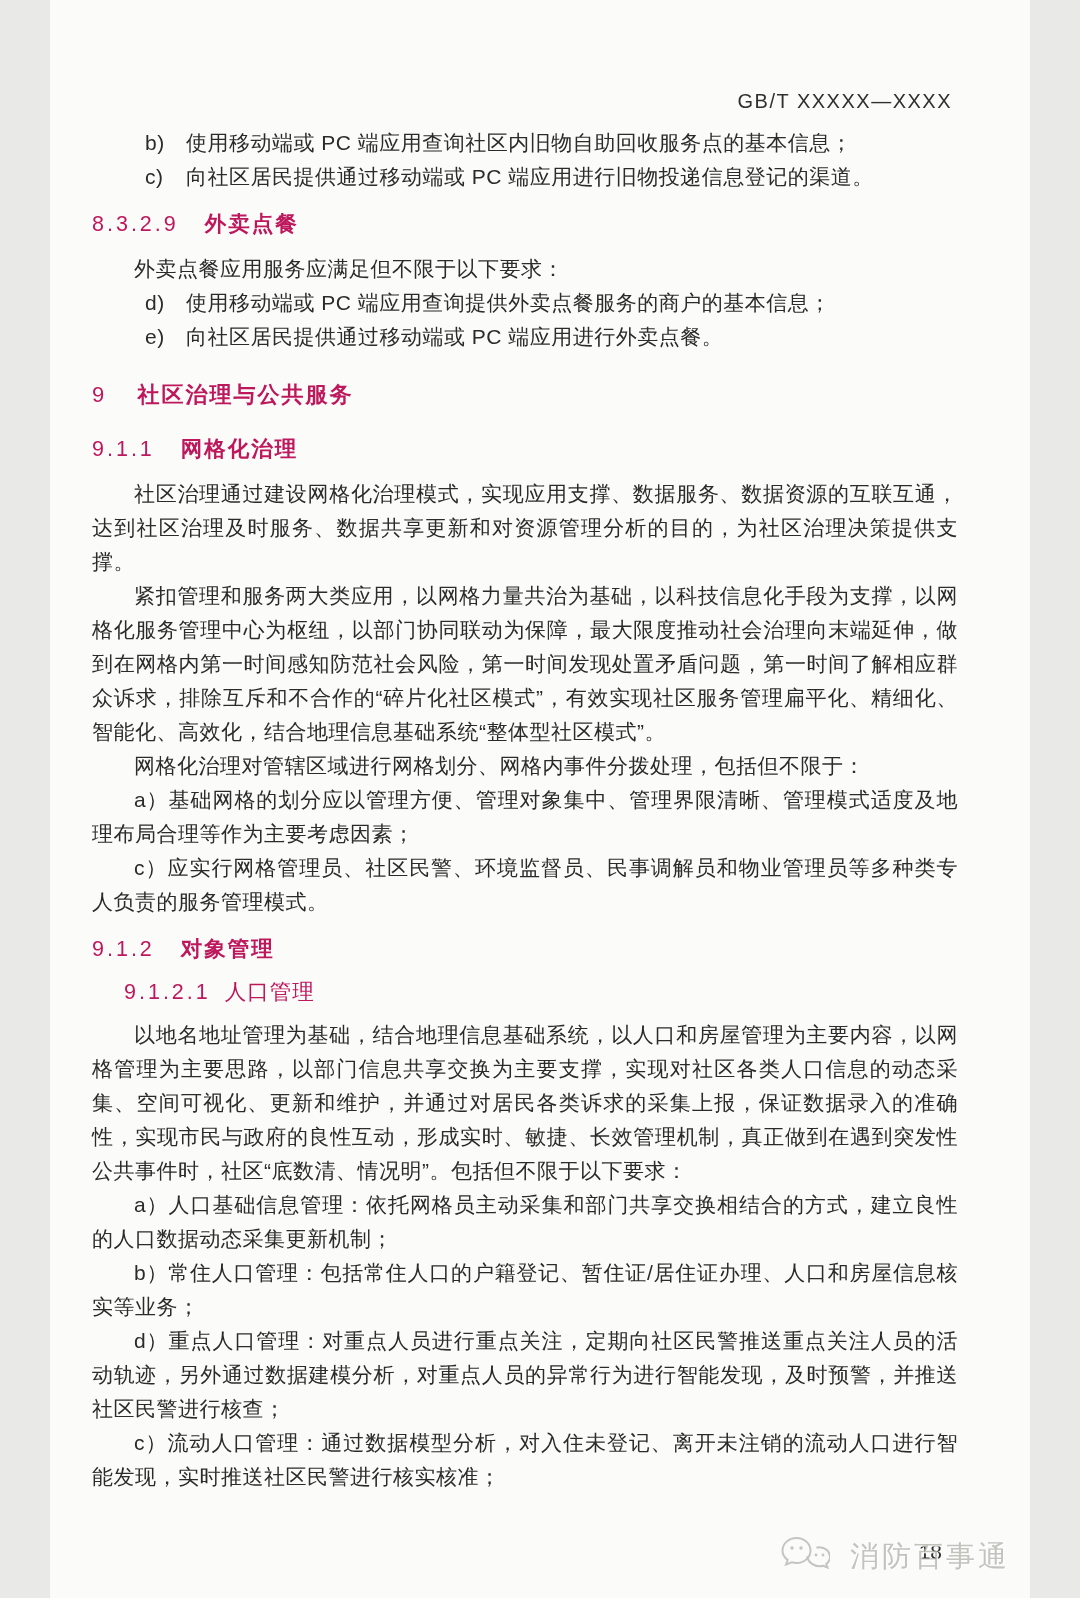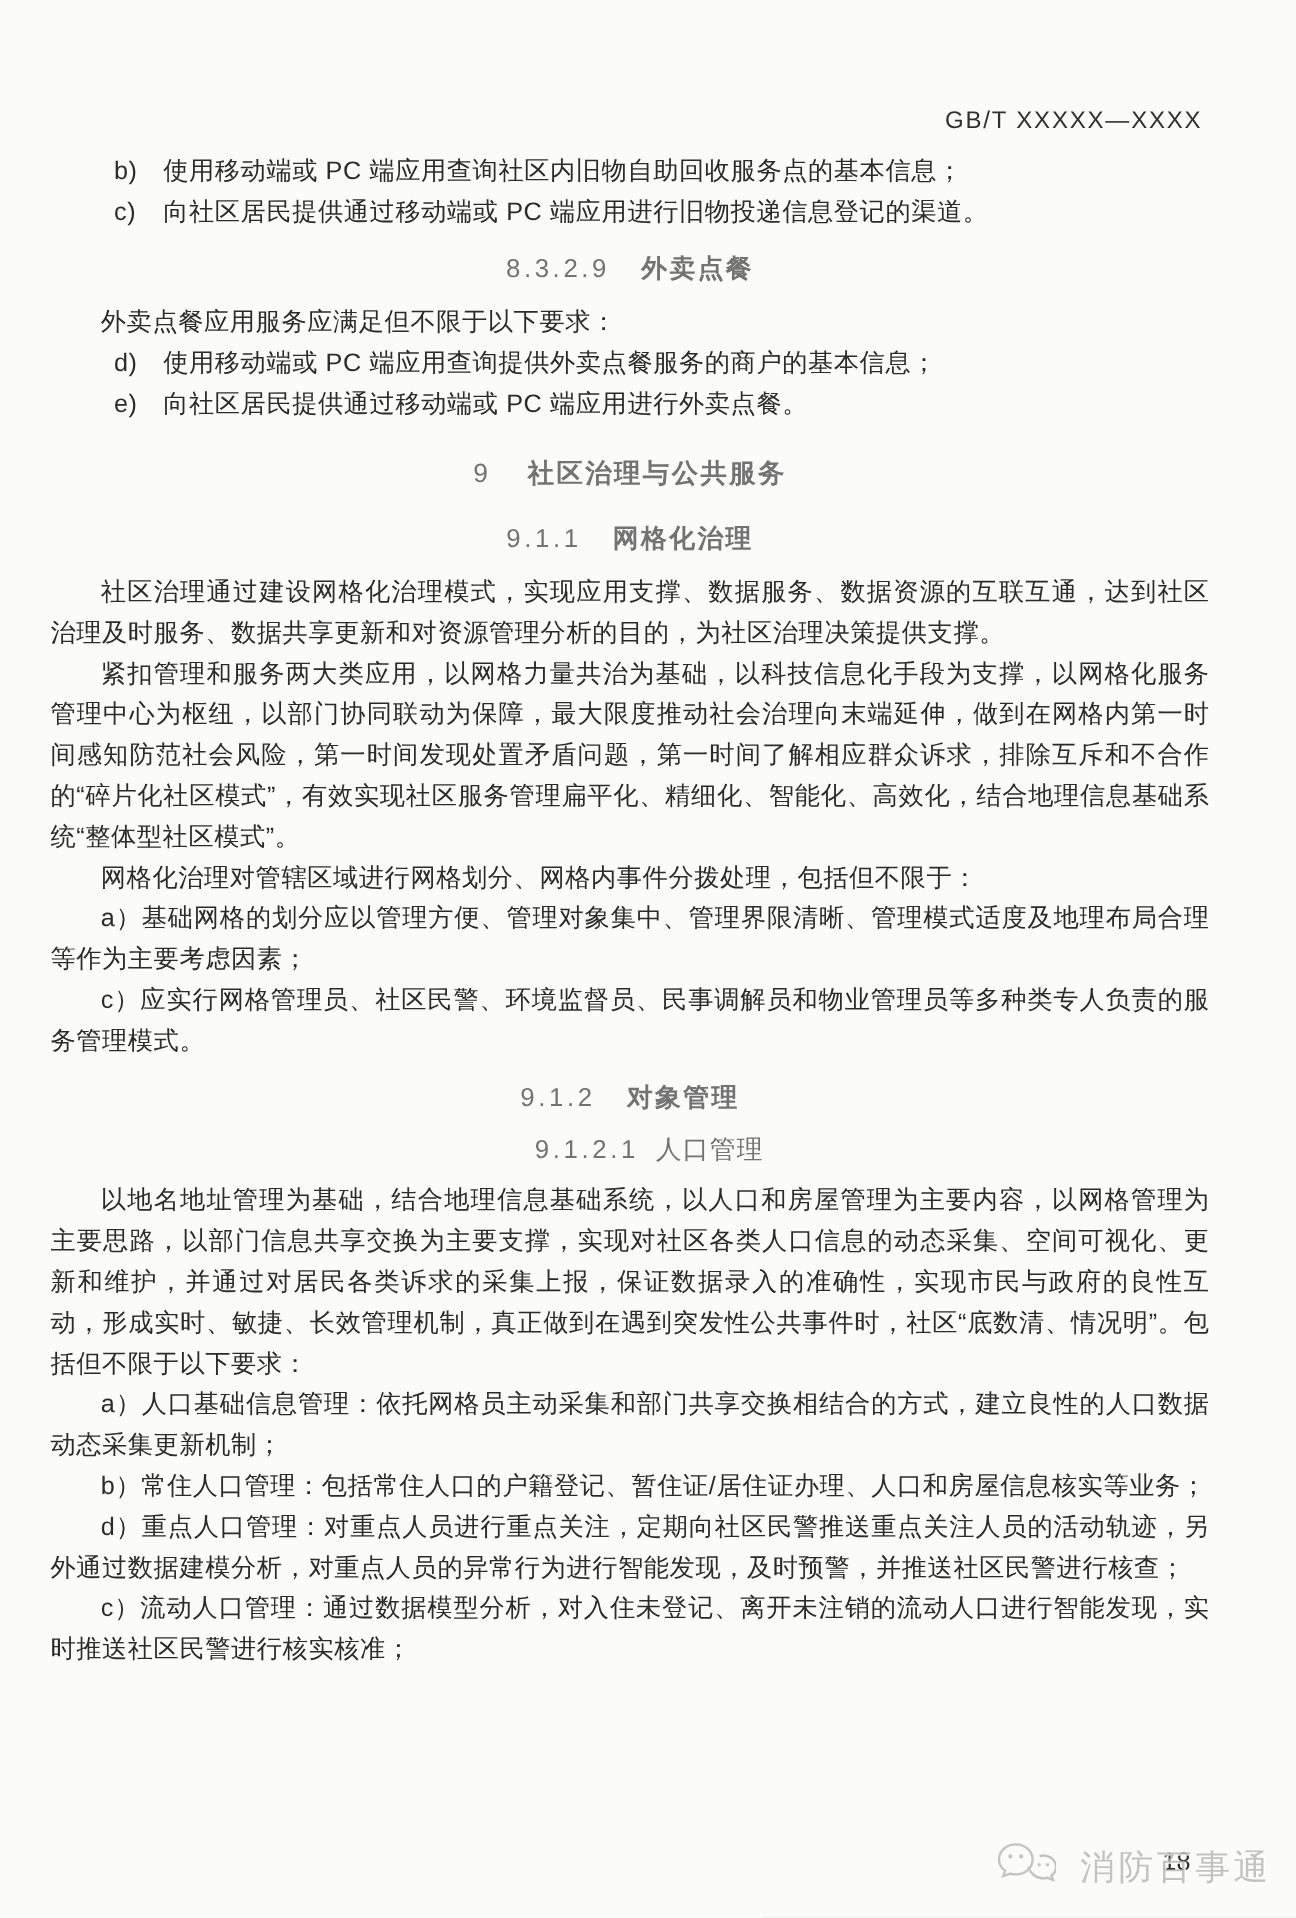--- a/index.html
+++ b/index.html
@@ -1,18 +1,18 @@
 <!DOCTYPE html>
 <html><head>
 <meta charset="utf-8">
 <style>
   html, body { margin: 0; padding: 0; background: #e9e9e7; }
   .page {
     position: relative;
-    width: 1080px;
+    width: 980px;
     height: 1598px;
     margin: 0 auto;
     background: #fbfbf9;
     overflow: hidden;
     color: #2b2b2b;
     font-family: "Liberation Sans", "DejaVu Sans", sans-serif;
   }
   .doc-header {
     position: absolute;
     top: 90px;
@@ -38,21 +38,21 @@
   }
   .hang-item {
     display: flex;
     font-size: 21px;
     line-height: 34px;
     letter-spacing: 0.5px;
     margin-left: 53px;
   }
   .hang-item .marker { flex: none; width: 41px; }
   .hang-item .t { flex: 1; }
-  h1, h2, h3, h4 { font-weight: normal; color: #737373; text-align: center; }
+  h1, h2, h3, h4 { font-weight: normal; color: #be185d; }
   .num { letter-spacing: 3px; }
   .ttl { font-weight: bold; letter-spacing: 2px; }
   .h-l1 { font-size: 22px; line-height: 30px; margin: 26px 0 24px; }
   .h-l1 .num { margin-right: 24px; }
   .h-l2 { font-size: 21.5px; line-height: 30px; margin: 22px 0 12px; }
   .h-l2 .num { margin-right: 20px; }
   .h-l3 { font-size: 21.5px; line-height: 30px; margin: 15px 0 13px; }
   .h-l3 .num { margin-right: 20px; }
   .h-l4 { font-size: 21.5px; line-height: 30px; margin: 13px 0 11px; }
   .h-l4 .num { margin-right: 8px; margin-left: 32px; }

